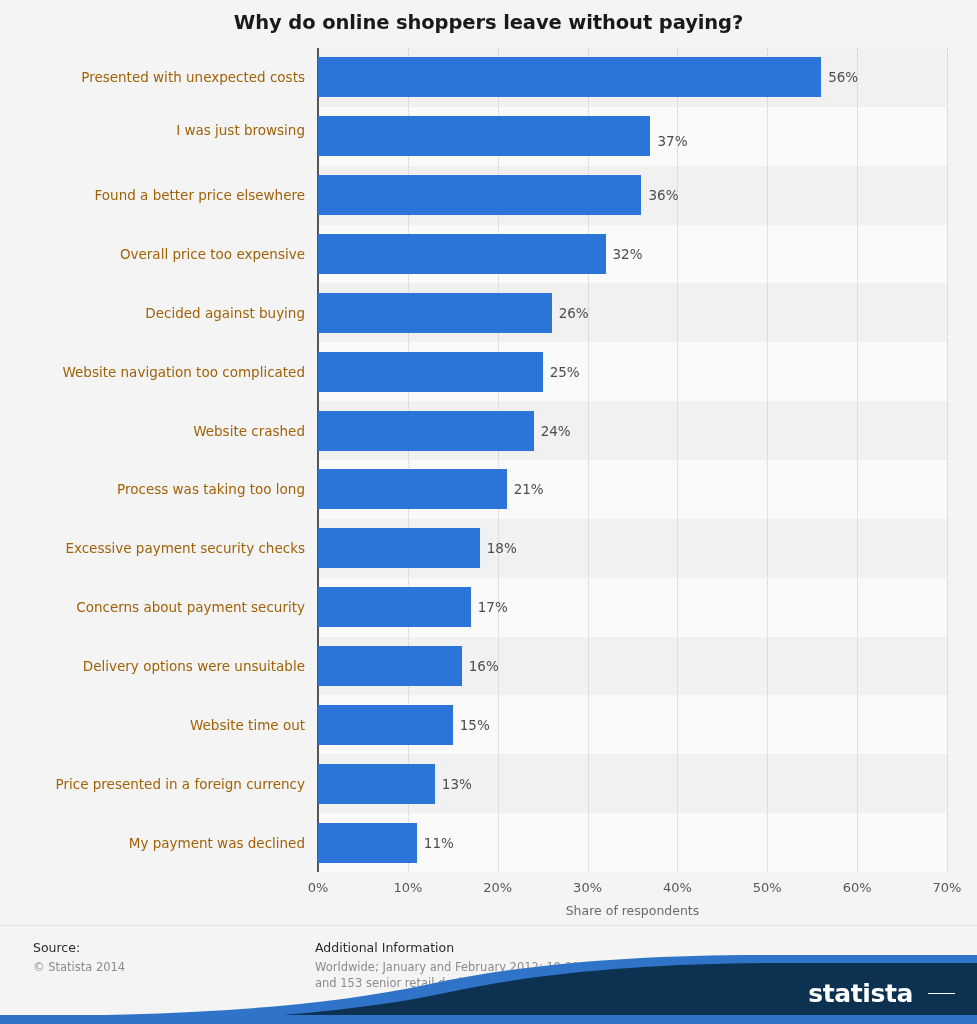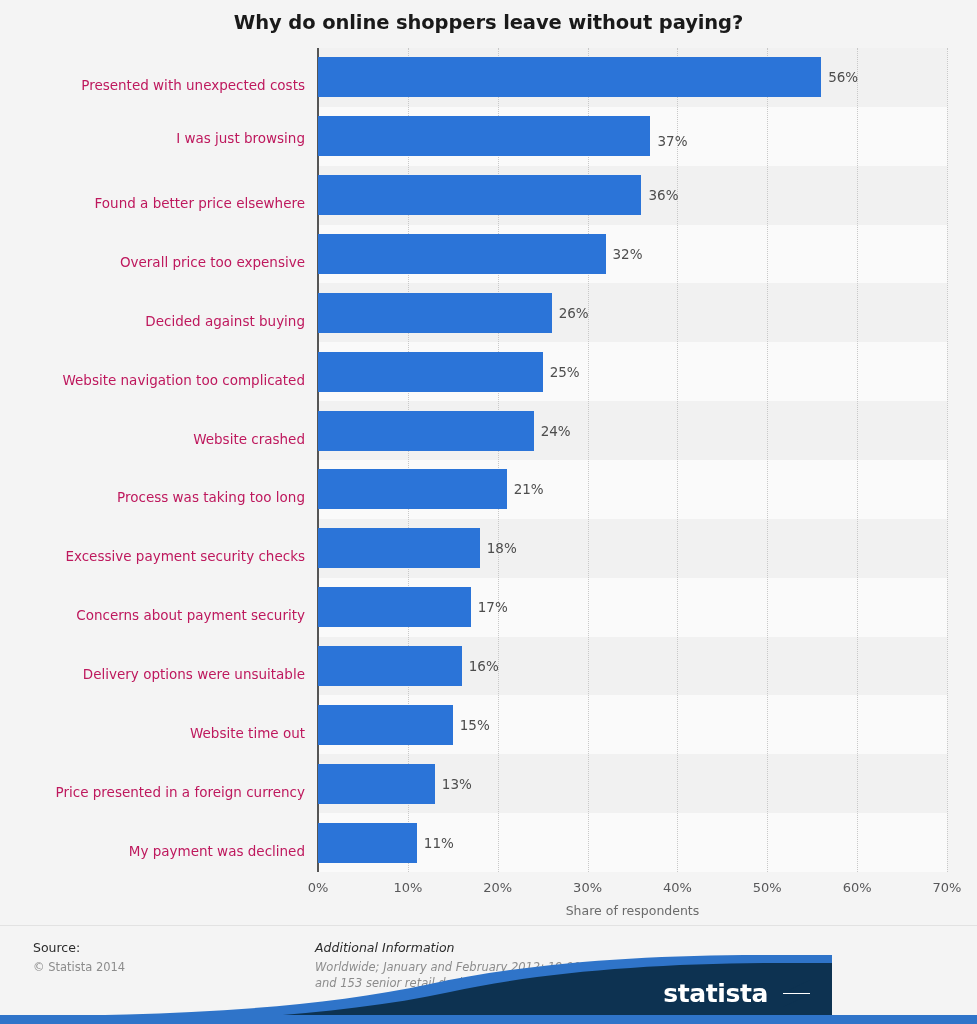--- a/index.html
+++ b/index.html
@@ -90,24 +90,23 @@
     top: 48px;
     width: 305px;
     height: 824px;
   }
   .cat-label {
     position: absolute;
     right: 0;
     width: 305px;
     text-align: right;
     font-size: 13.5px;
-    color: #be185d;
+    color: #a16207;
     white-space: nowrap;
     line-height: 1;
-    margin-top: 8px;
   }
 
   
   .xtick-label {
     position: absolute;
     top: 880px;
     font-size: 13px;
     color: #58585a;
     transform: translateX(-50%);
     white-space: nowrap;
@@ -129,39 +128,39 @@
     top: 925px;
     width: 977px;
     height: 1px;
     background: #e2e2e2;
   }
   .footer-col {
     position: absolute;
     top: 940px;
   }
   .footer-col.source { left: 33px; width: 260px; }
-  .footer-col.addl   { left: 315px; width: 400px; font-style: italic; }
+  .footer-col.addl   { left: 315px; width: 400px; }
   .footer-head {
     font-size: 12.5px;
     color: #2b2b2b;
     margin-bottom: 3px;
     line-height: 1.25;
   }
   .footer-body {
     font-size: 11.5px;
     color: #8c8c8c;
     line-height: 1.42;
   }
 
   
   .logo-band {
     position: absolute;
     left: 0;
     bottom: 0;
-    width: 832px;
+    width: 977px;
     height: 74px;
     overflow: hidden;
   }
   .logo-band svg { display: block; }
   .logo-text {
     position: absolute;
     right: 64px;
     bottom: 18px;
     font-size: 25px;
     font-weight: bold;

